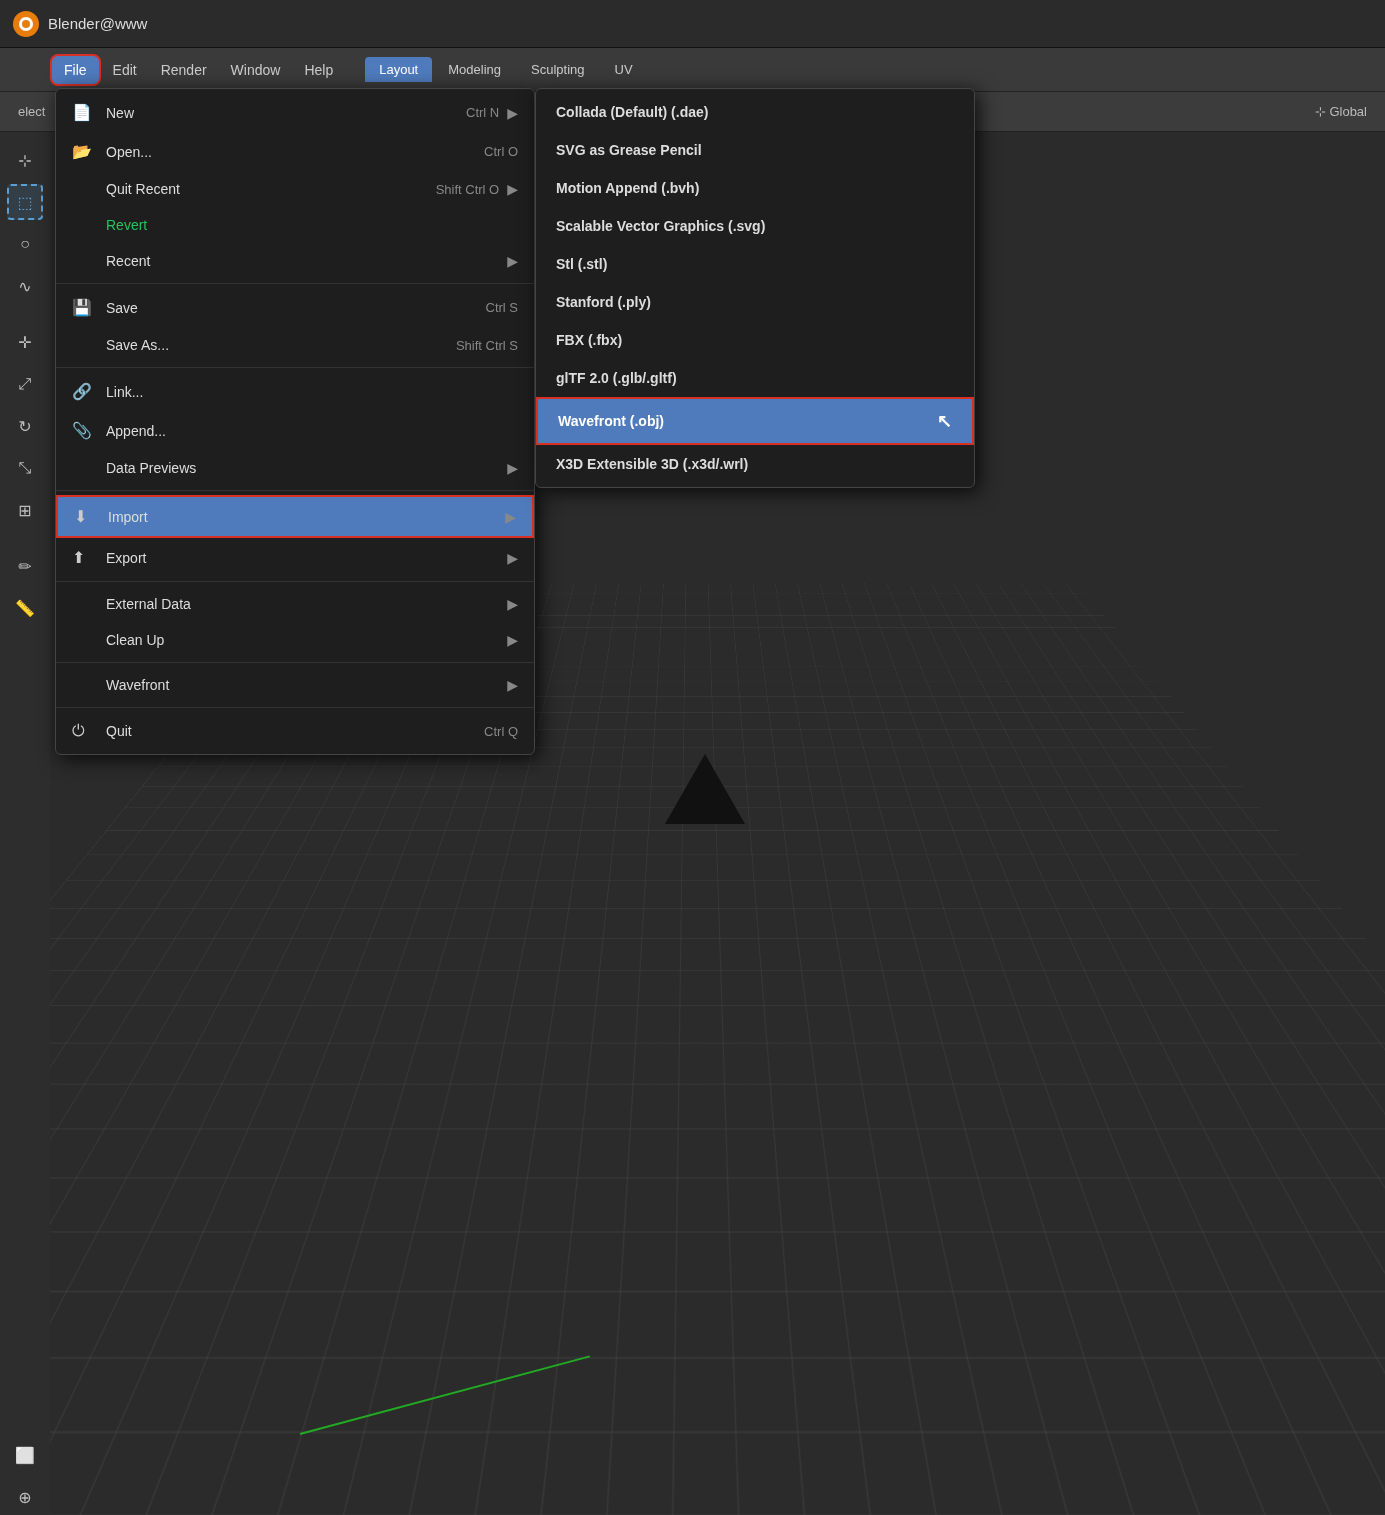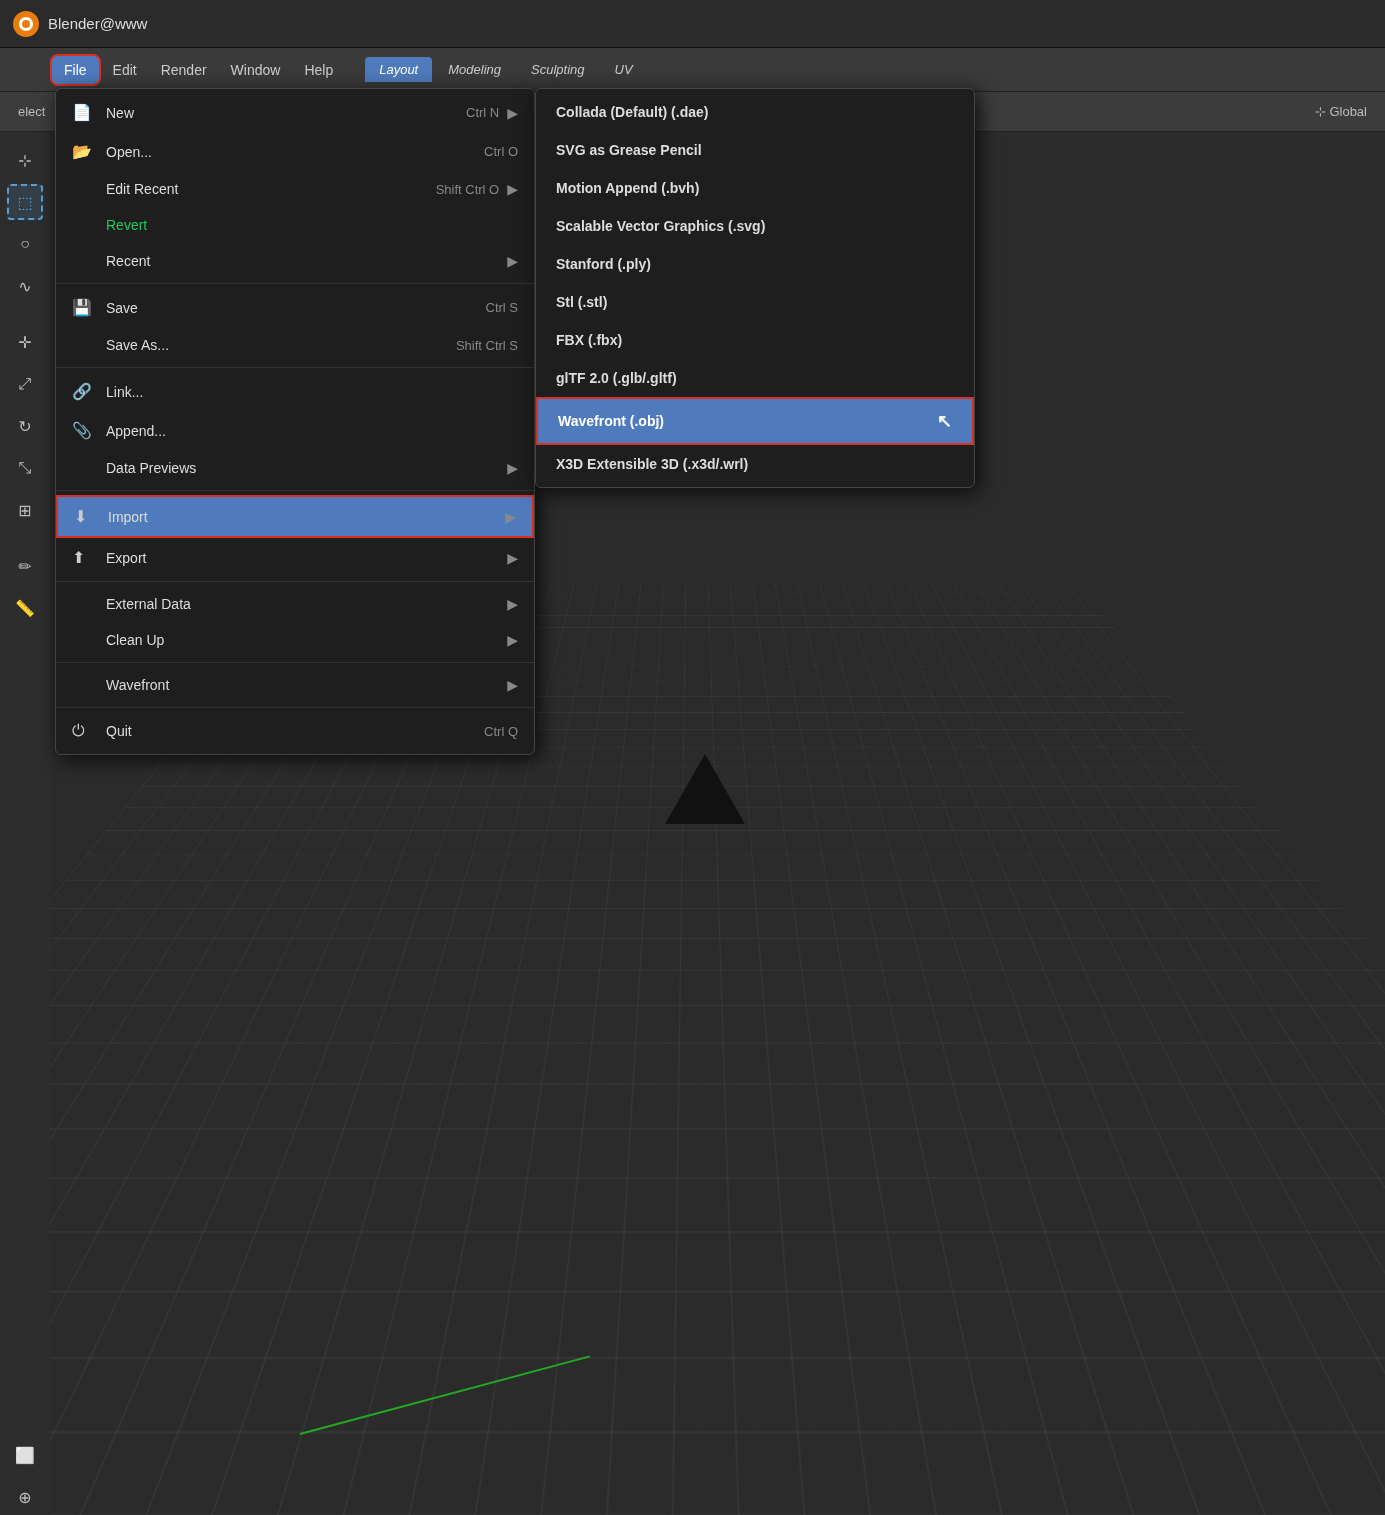--- a/index.html
+++ b/index.html
@@ -63,21 +63,20 @@
       align-items: center;
       margin-left: 20px;
       gap: 2px;
     }
     .workspace-tab {
       color: #ccc;
       font-size: 13px;
       padding: 5px 14px;
       cursor: pointer;
       border-radius: 4px 4px 0 0;
-      font-style: italic;
     }
     .workspace-tab.active {
       background: #4f7bbd;
       color: #fff;
     }
 
     
     .header-toolbar {
       width: 100%;
       height: 40px;
@@ -363,21 +362,21 @@
   </div>
 
   <div class="file-menu-item">
     <span class="item-icon">📂</span>
     <span class="item-label">Open...</span>
     <span class="item-shortcut">Ctrl O</span>
   </div>
 
   <div class="file-menu-item">
     <span class="item-icon"></span>
-    <span class="item-label">Edit Recent</span>
+    <span class="item-label">Quit Recent</span>
     <span class="item-shortcut">Shift Ctrl O</span>
     <span class="item-arrow">▶</span>
   </div>
 
   <div class="file-menu-item dimmed">
     <span class="item-icon"></span>
     <span class="item-label">Revert</span>
   </div>
 
   <div class="file-menu-item">
@@ -472,24 +471,24 @@
   <div class="import-submenu-item">
     <span>SVG as Grease Pencil</span>
   </div>
   <div class="import-submenu-item">
     <span>Motion Append (.bvh)</span>
   </div>
   <div class="import-submenu-item">
     <span>Scalable Vector Graphics (.svg)</span>
   </div>
   <div class="import-submenu-item">
+    <span>Stl (.stl)</span>
+  </div>
+  <div class="import-submenu-item">
     <span>Stanford (.ply)</span>
-  </div>
-  <div class="import-submenu-item">
-    <span>Stl (.stl)</span>
   </div>
   <div class="import-submenu-item">
     <span>FBX (.fbx)</span>
   </div>
   <div class="import-submenu-item">
     <span>glTF 2.0 (.glb/.gltf)</span>
   </div>
 
   <div class="import-submenu-item highlighted" style="position:relative; display:flex; align-items:center; justify-content:space-between;">
     <span>Wavefront (.obj)</span>

